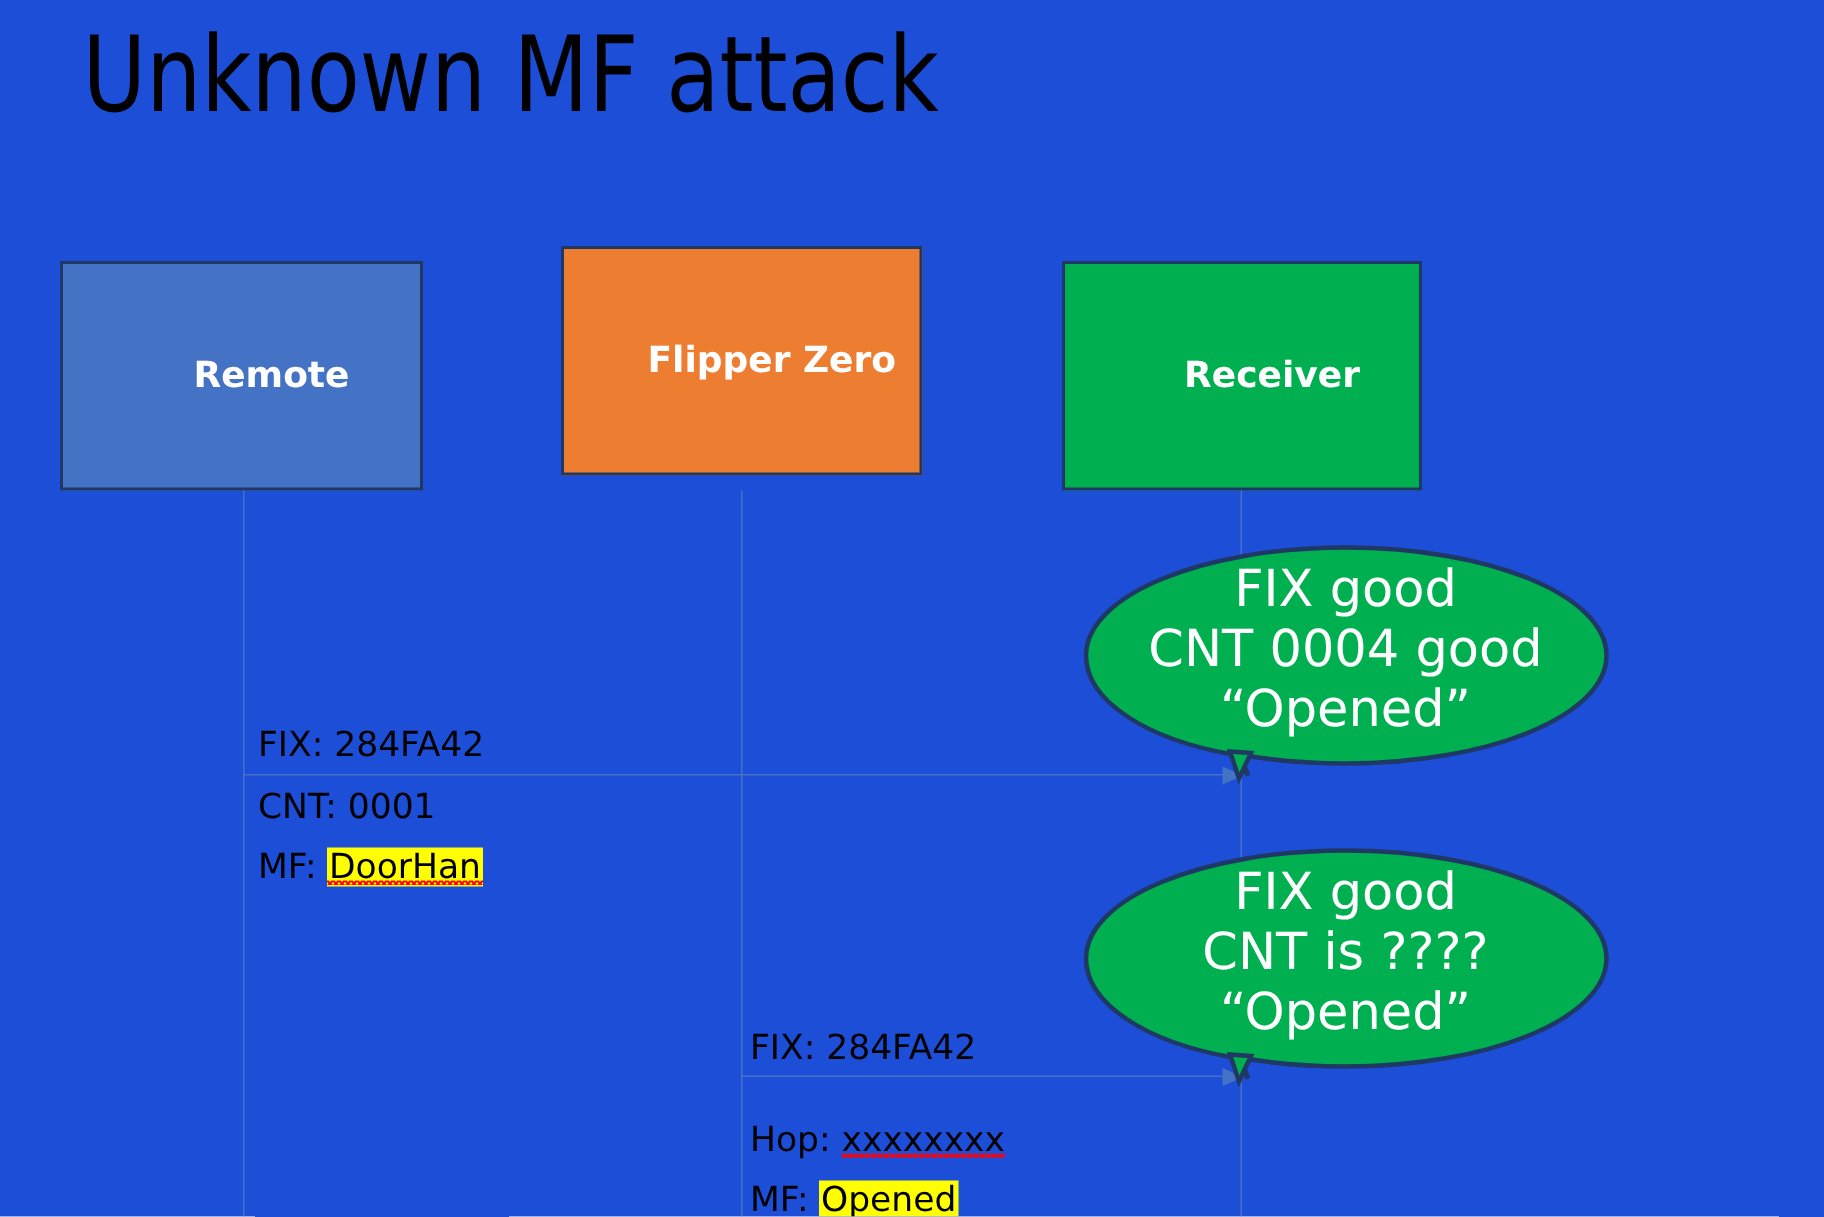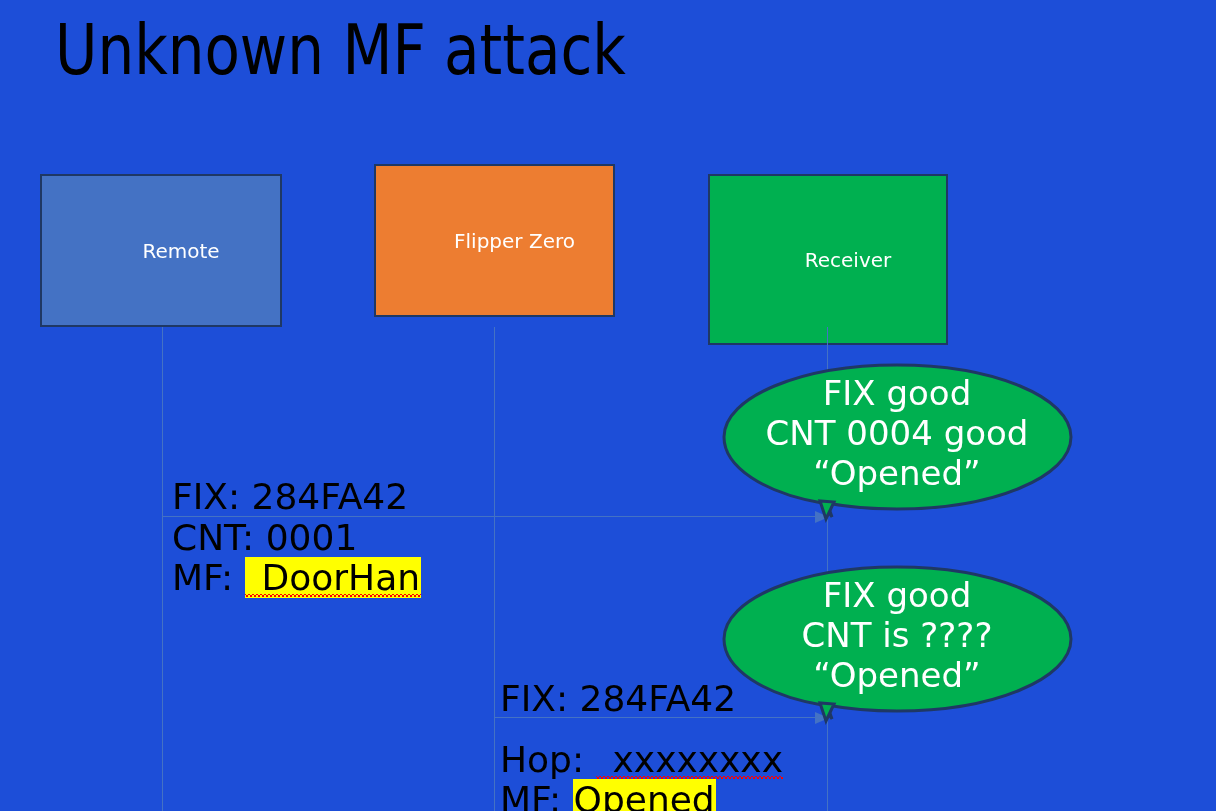--- a/index.html
+++ b/index.html
@@ -36,29 +36,29 @@
 
   
   .actor-box {
     position: absolute;
     box-sizing: border-box;
     border: 2px solid #1F3864;
     display: flex;
     align-items: center;
     justify-content: center;
     color: #ffffff;
-    font-size: 20px;
-    font-weight: 400;
+    font-size: 24px;
+    font-weight: 700;
     line-height: 1.2;
     letter-spacing: 0px;
     padding-left: 40px;
   }
   .actor-remote   { left: 40px;  top: 174px; width: 242px; height: 153px; background: #4472C4; }
   .actor-flipper  { left: 374px; top: 164px; width: 241px; height: 153px; background: #ED7D31; }
-  .actor-receiver { left: 708px; top: 174px; width: 240px; height: 171px; background: #00B050; }
+  .actor-receiver { left: 708px; top: 174px; width: 240px; height: 153px; background: #00B050; }
 
   
   .lifeline {
     position: absolute;
     width: 0;
     border-left: 1.6px solid #4472C4;
     top: 327px;
   }
   .lifeline-remote   { left: 162px; height: 484px; }
   .lifeline-flipper  { left: 494px; height: 484px; }
@@ -79,38 +79,37 @@
     border-top: 6px solid transparent;
     border-bottom: 6px solid transparent;
     border-left: 14px solid #4472C4;
   }
   .arrow-1 { left: 162px; top: 516px; width: 666px; }
   .arrow-2 { left: 494px; top: 717px; width: 334px; }
 
   
   .msg-label {
     position: absolute;
-    font-size: 36px;
+    font-size: 23px;
     line-height: 40px;
     color: #000000;
     white-space: nowrap;
   }
   .msg1-line1 { left: 172px; top: 477px; }
   .msg1-rest  { left: 172px; top: 518px; }
   .msg2-line1 { left: 500px; top: 679px; }
   .msg2-rest  { left: 500px; top: 720px; margin-top: 20px; }
 
   .hl {
     background: #FFFF00;
     padding: 0 1px;
   }
   .squiggle {
     position: relative;
     text-decoration: none;
-    padding-left: 17px;
   }
   .squiggle::after {
     content: "";
     position: absolute;
     left: 0;
     right: 0;
     bottom: 1px;
     height: 3px;
     background-image:
       linear-gradient(45deg, transparent 40%, #FF0000 40%, #FF0000 60%, transparent 60%),

